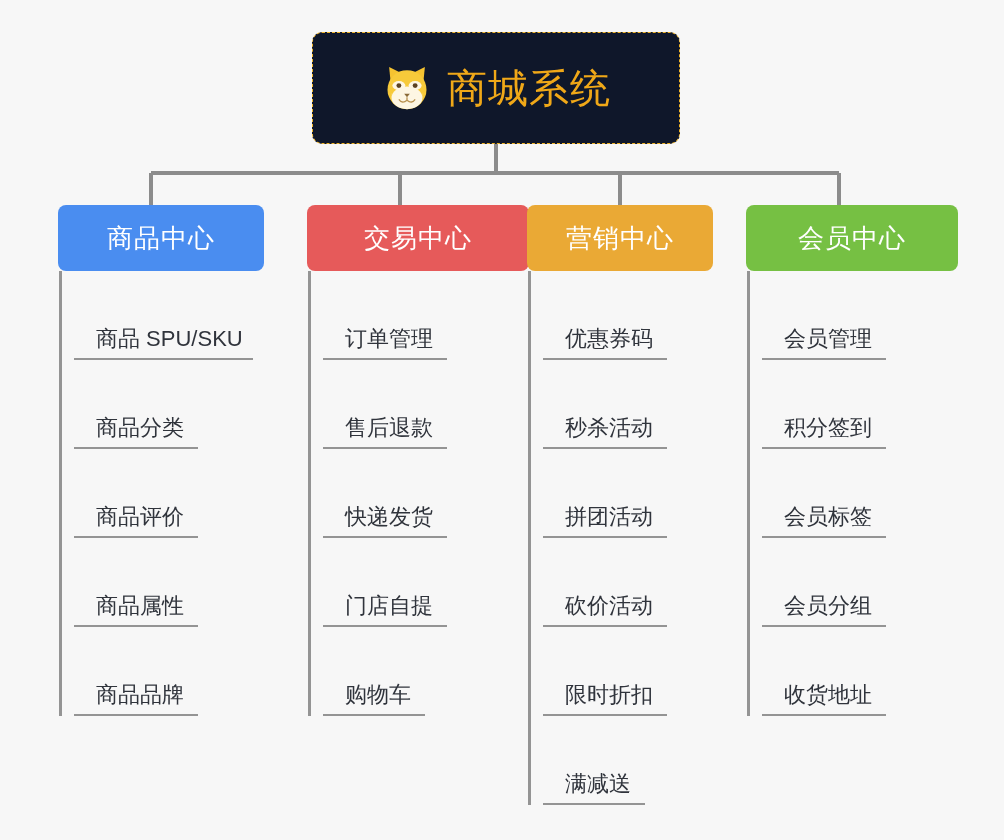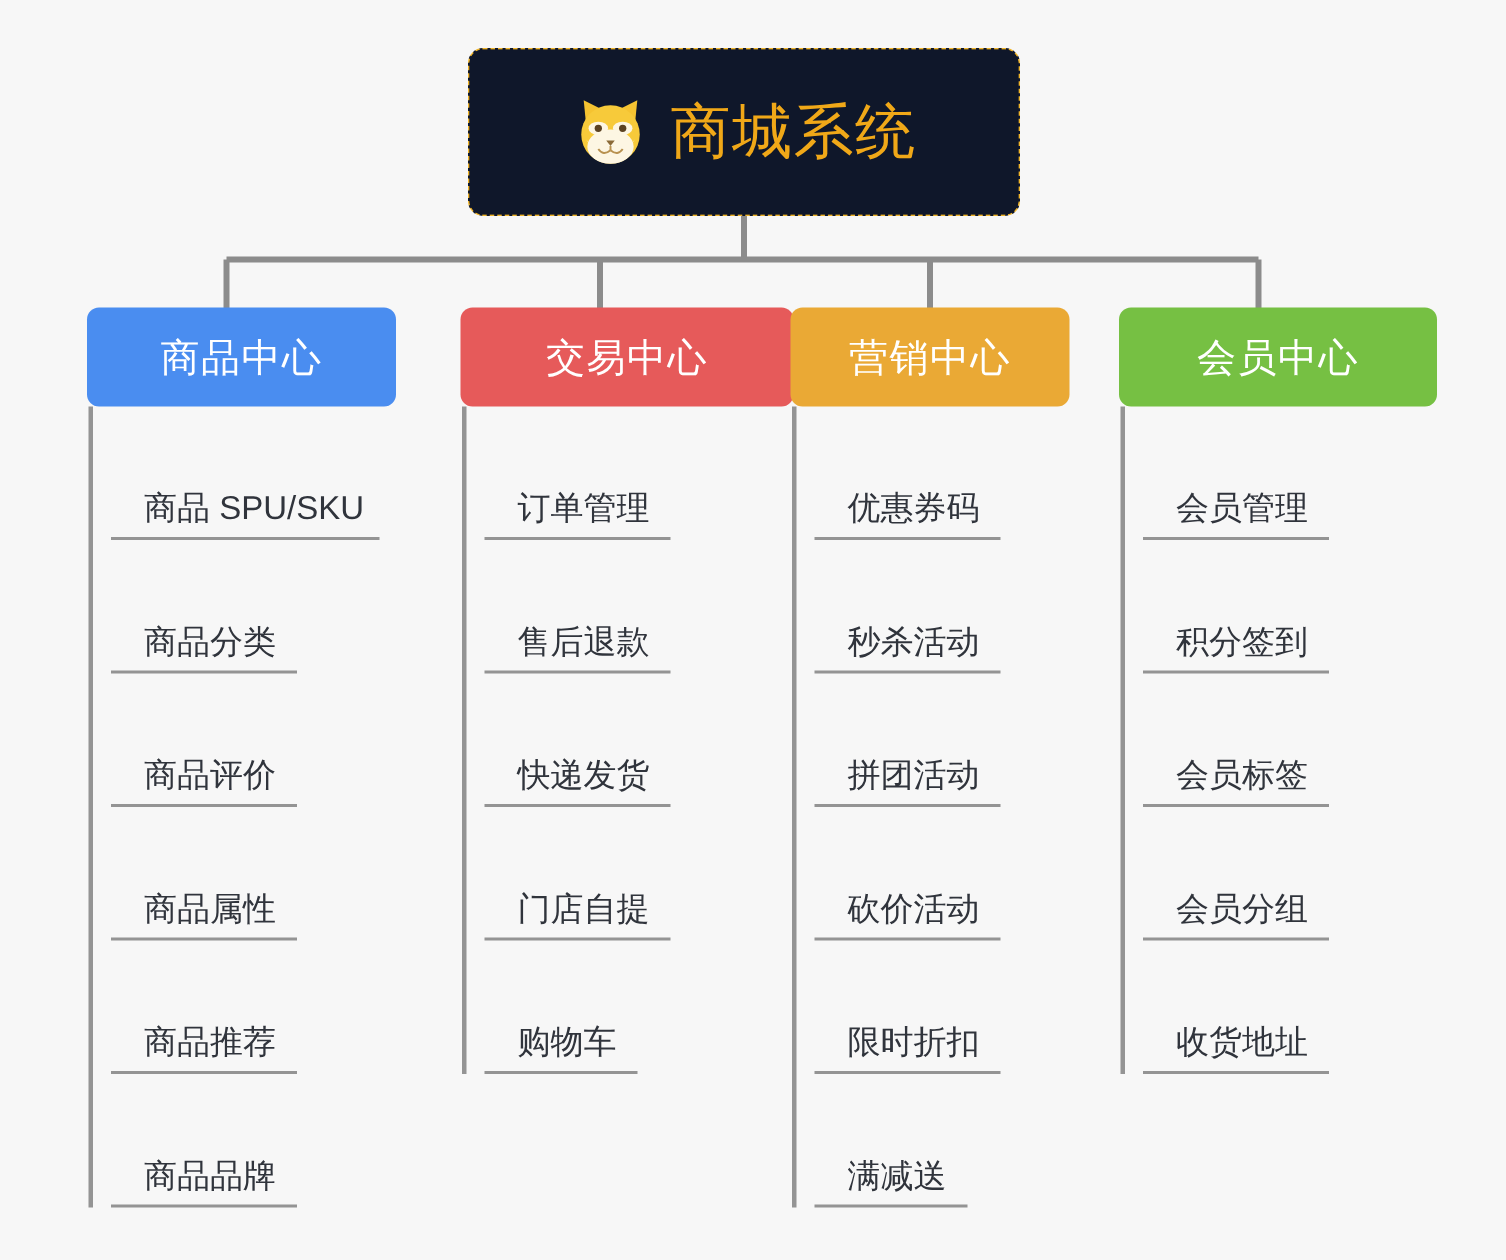--- a/index.html
+++ b/index.html
@@ -175,23 +175,20 @@
       <div class="item">
         <span class="item-label">商品分类</span>
       </div>
       <div class="item">
         <span class="item-label">商品评价</span>
       </div>
       <div class="item">
         <span class="item-label">商品属性</span>
       </div>
       <div class="item">
-        <span class="item-label">商品推荐</span>
-      </div>
-      <div class="item">
         <span class="item-label">商品品牌</span>
       </div>
     </div>
   </div>
 
   <div class="column col-1">
     <div class="cat-header" style="background:#e65a5a">
       <span>交易中心</span>
     </div>
     <div class="items">

